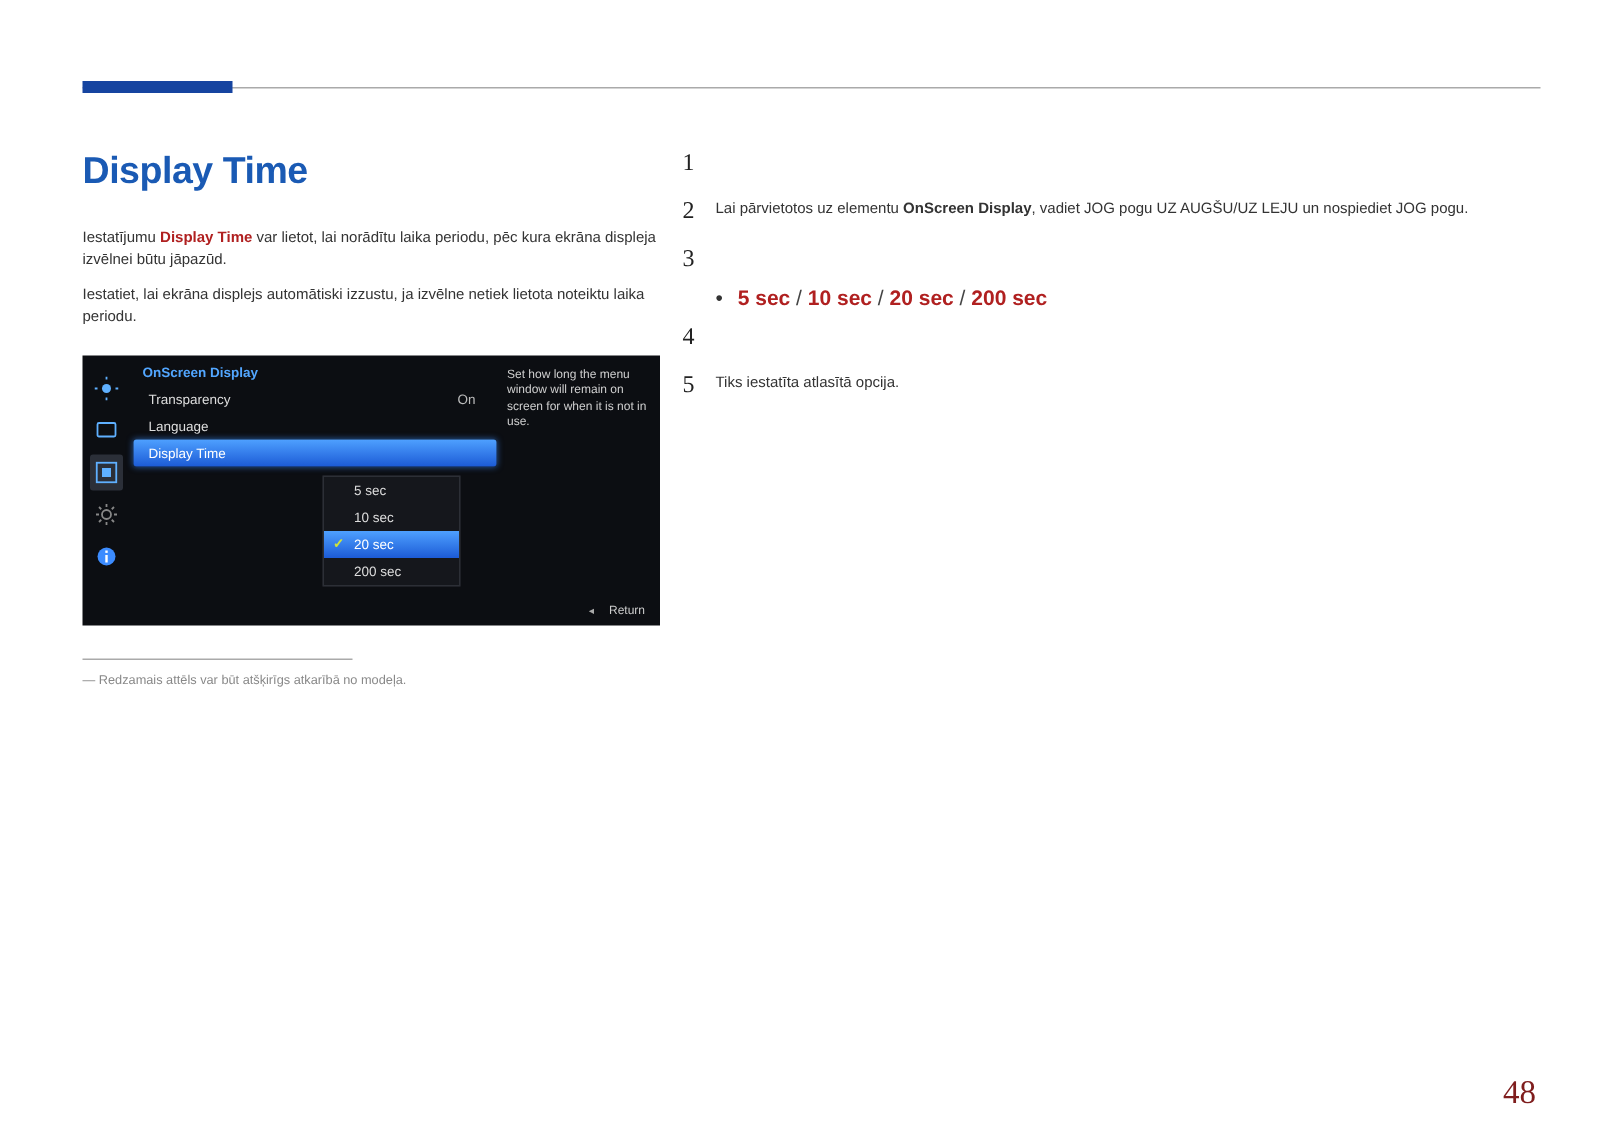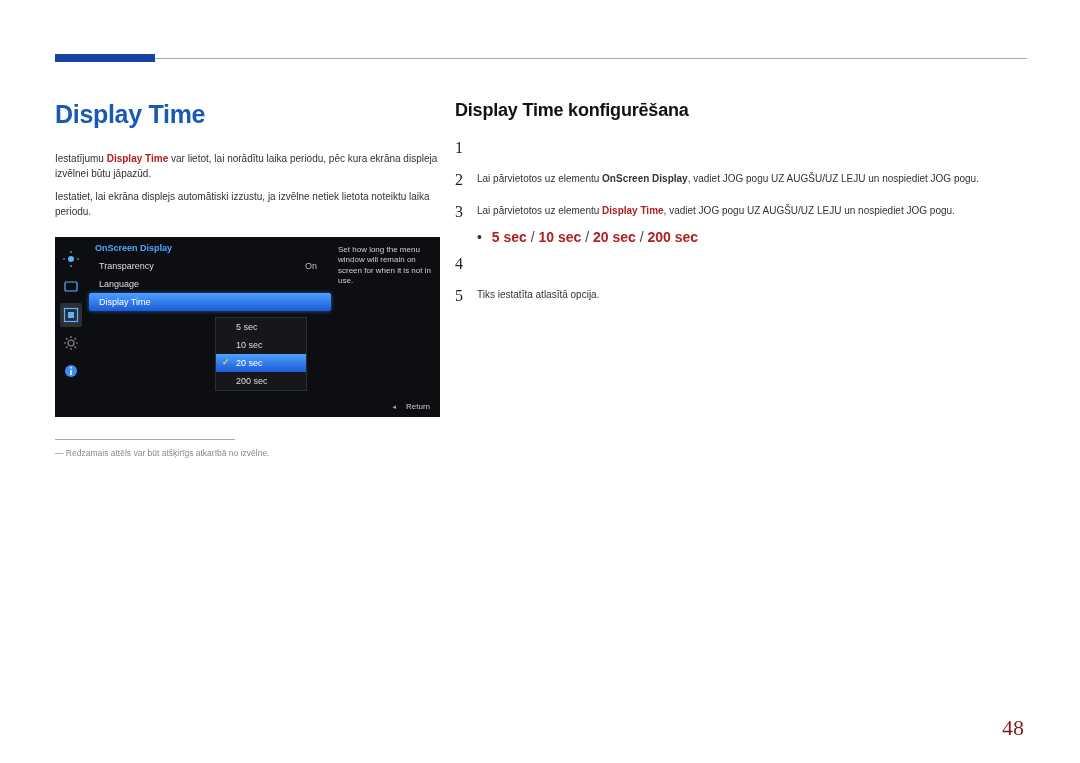--- a/index.html
+++ b/index.html
@@ -265,42 +265,38 @@
     </div>
 
     <div class="osd-desc">Set how long the menu window will remain on screen for when it is not in use.</div>
 
     <div class="osd-return">
       <span class="tri">◂</span><span>Return</span>
     </div>
   </div>
 
   <div class="footnote-sep"></div>
-  <div class="footnote">―  Redzamais attēls var būt atšķirīgs atkarībā no izvēlne.</div>
+  <div class="footnote">―  Redzamais attēls var būt atšķirīgs atkarībā no modeļa.</div>
 </div>
 
 <div class="col-right">
-  <h2 class="subtitle">Display Time konfigurēšana</h2>
 
   <div class="step">
     <div class="num">1</div>
   </div>
 
   <div class="step">
     <div class="num">2</div>
     <div class="body">
       <span>Lai pārvietotos uz elementu </span><span class="kw-dark">OnScreen Display</span><span>, vadiet JOG pogu UZ AUGŠU/UZ LEJU un nospiediet JOG pogu.</span>
     </div>
   </div>
 
   <div class="step">
     <div class="num">3</div>
-    <div class="body">
-      <span>Lai pārvietotos uz elementu </span><span class="kw-red">Display Time</span><span>, vadiet JOG pogu UZ AUGŠU/UZ LEJU un nospiediet JOG pogu.</span>
-    </div>
   </div>
 
   <div class="bullet">
     <span class="dot">•</span>
     <span class="red">5 sec</span>
     <span class="sep"> / </span>
     <span class="red">10 sec</span>
     <span class="sep"> / </span>
     <span class="red">20 sec</span>
     <span class="sep"> / </span>

